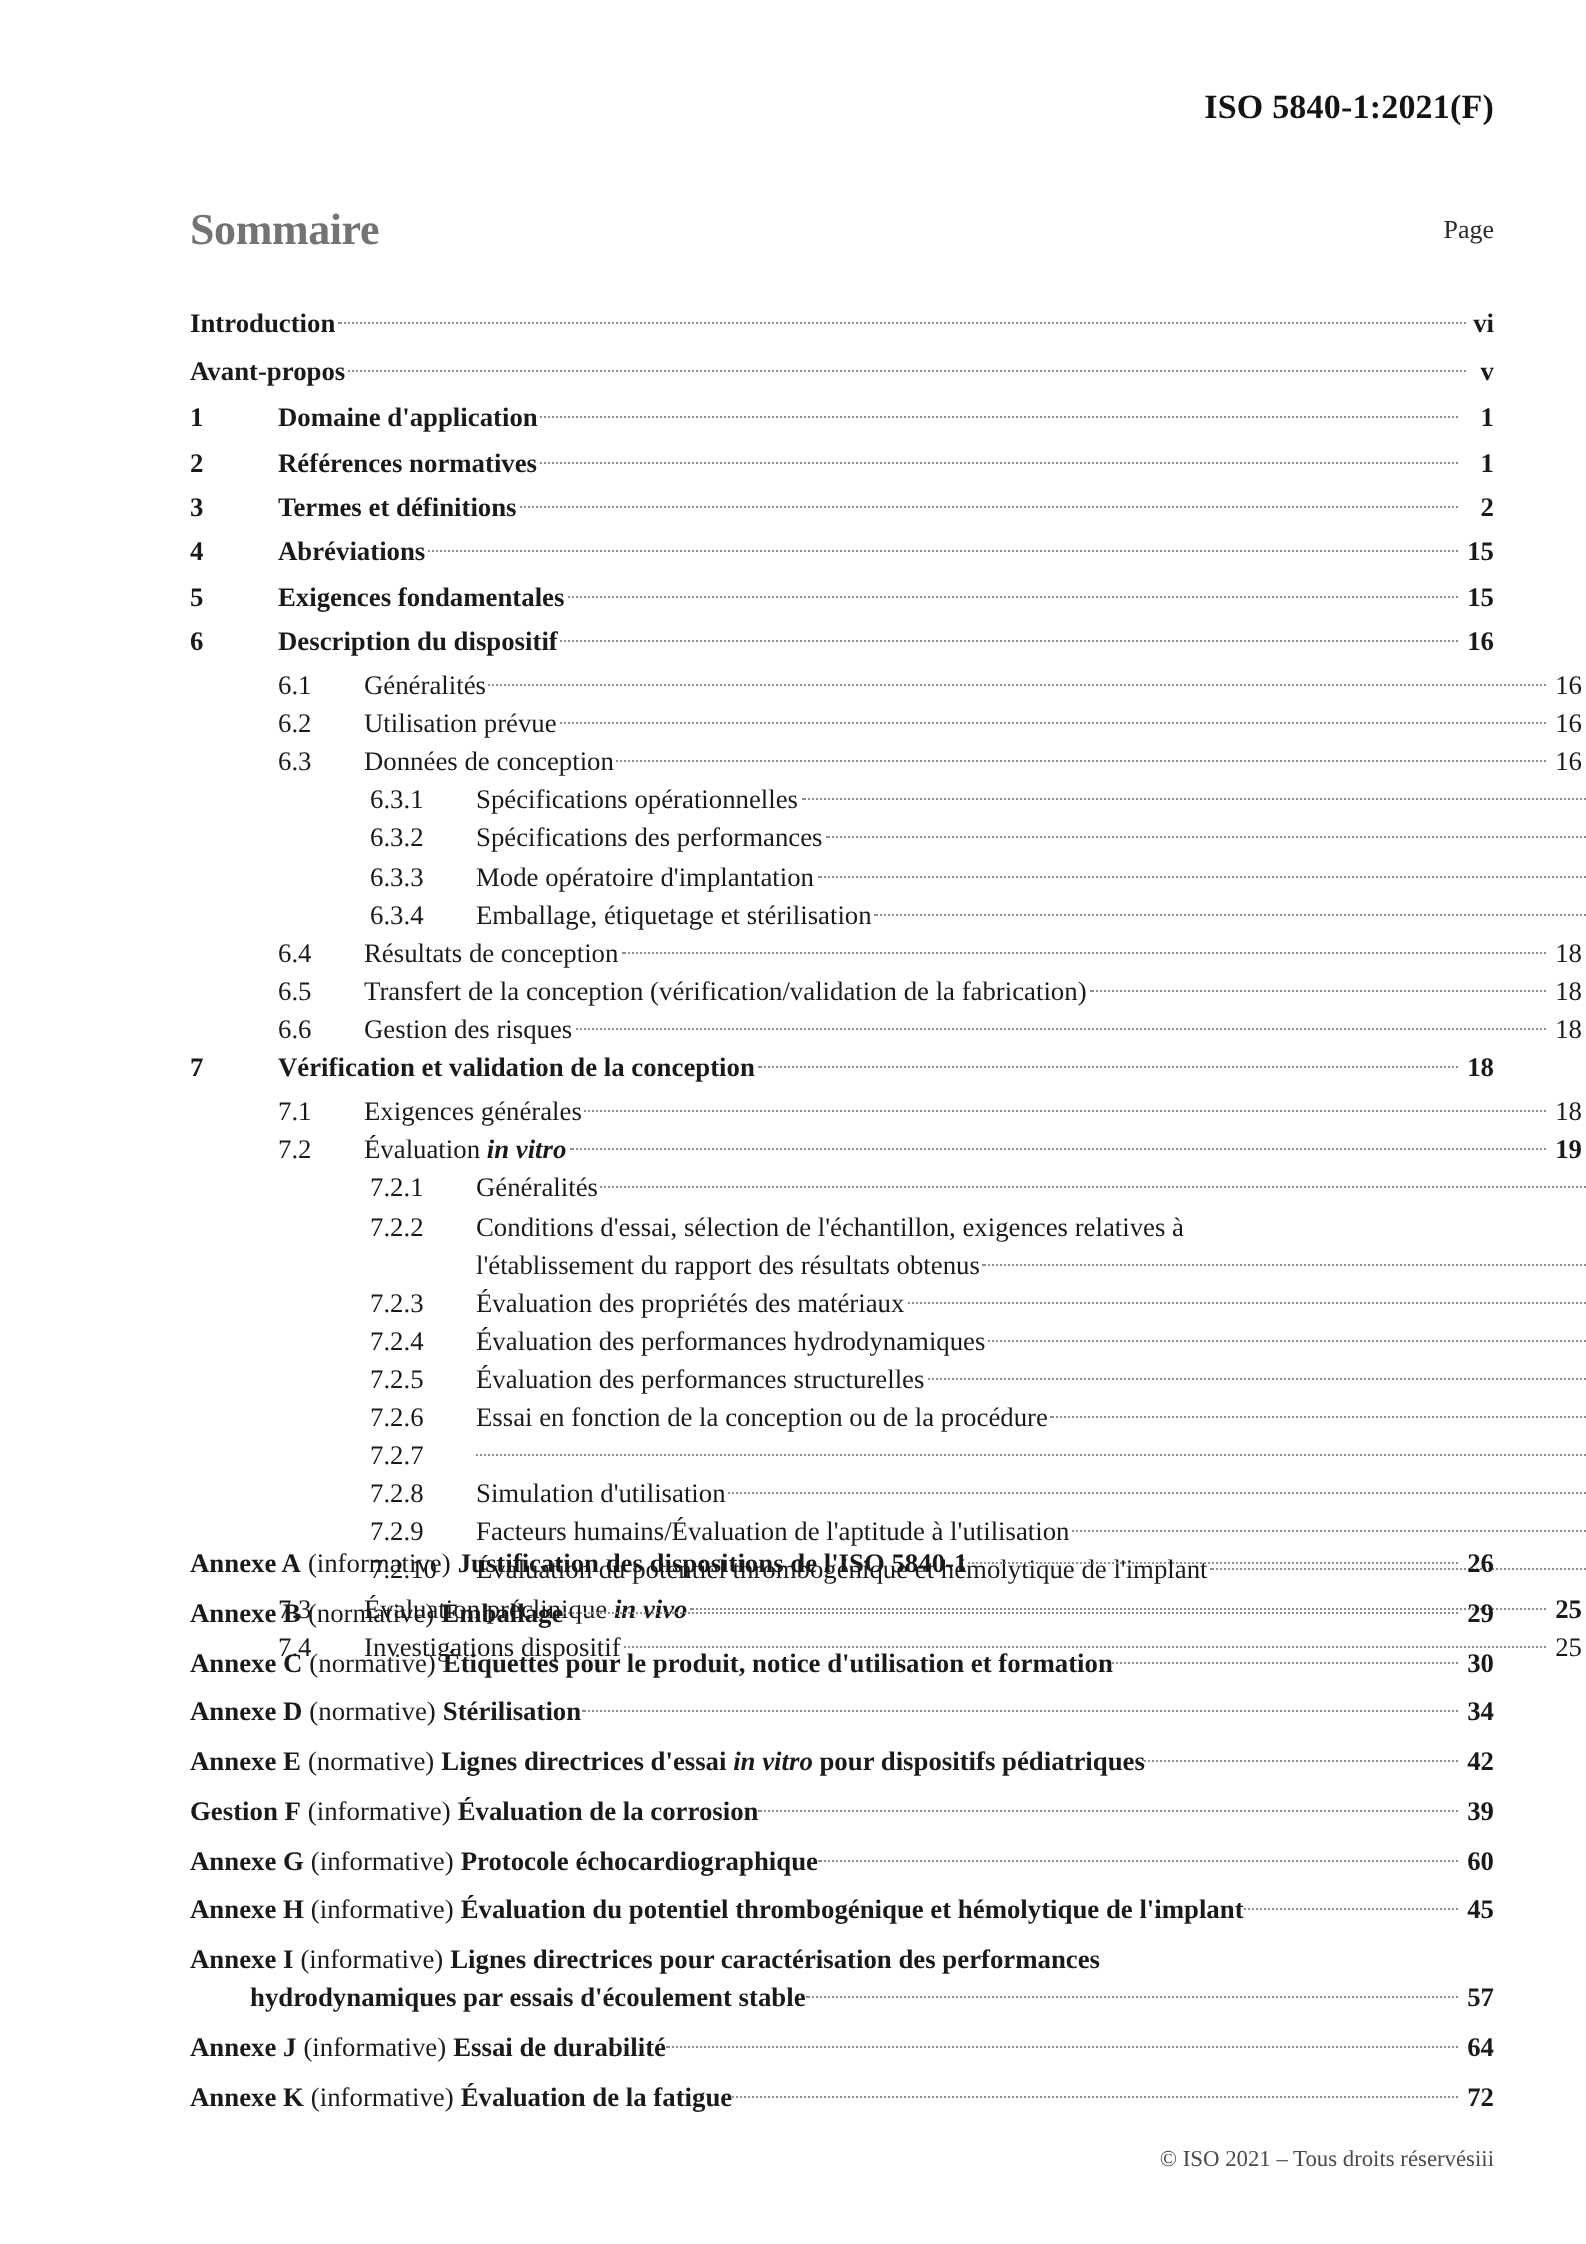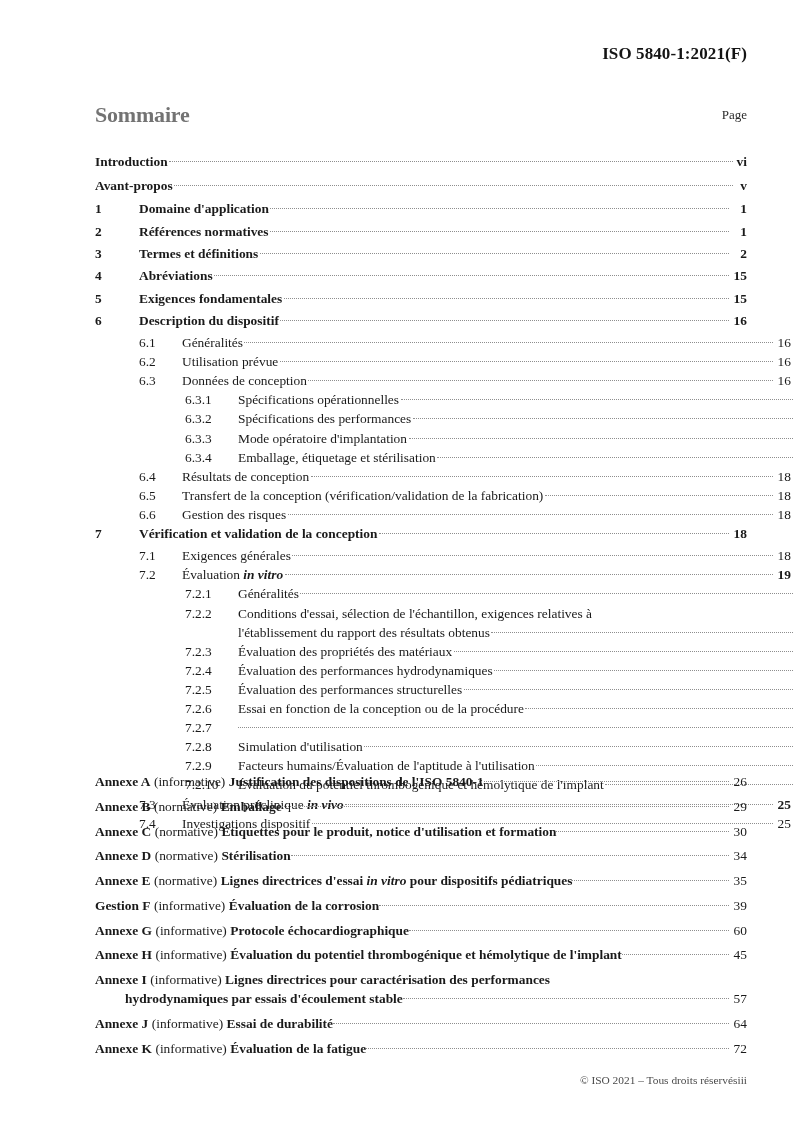--- a/index.html
+++ b/index.html
@@ -158,21 +158,21 @@
     min-width: 0;
   }
   .annex-line {
     display: flex;
     align-items: baseline;
   }
   .annex-line.wrap2 { padding-left: 30px; }
   .annex-lead { font-weight: bold; white-space: nowrap; }
   .annex-kind { font-weight: normal; padding: 0 3.5px 0 3.5px; white-space: nowrap; }
   .annex-name { font-weight: bold; }
-  .annex-entry .pg { font-weight: normal; min-width: 16px; }
+  .annex-entry .pg { font-weight: bold; min-width: 16px; }
 
   i.bi { font-style: italic; font-weight: bold; }
   i.ri { font-style: italic; }
 
   
   .footer {
     position: absolute;
     bottom: 36px;
     left: 95px;
     right: 46px;
@@ -501,21 +501,21 @@
             </div>
           </div>
         </div>
         <div class="annex-entry">
           <div class="annex-body">
             <div class="annex-line">
               <span class="annex-lead">Annexe E</span>
               <span class="annex-kind">(normative)</span>
               <span class="annex-name">Lignes directrices d'essai <i class="ri">in vitro</i> pour dispositifs pédiatriques</span>
               <span class="leader"></span>
-              <span class="pg">35</span>
+              <span class="pg">42</span>
             </div>
           </div>
         </div>
         <div class="annex-entry">
           <div class="annex-body">
             <div class="annex-line">
               <span class="annex-lead">Gestion F</span>
               <span class="annex-kind">(informative)</span>
               <span class="annex-name">Évaluation de la corrosion</span>
               <span class="leader"></span>

